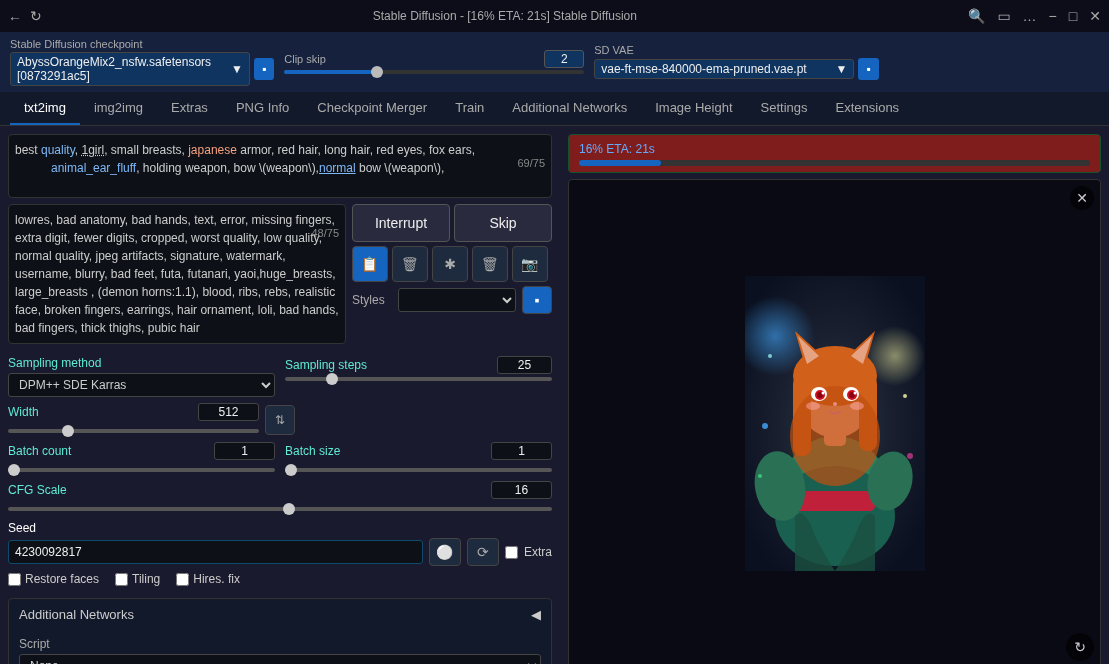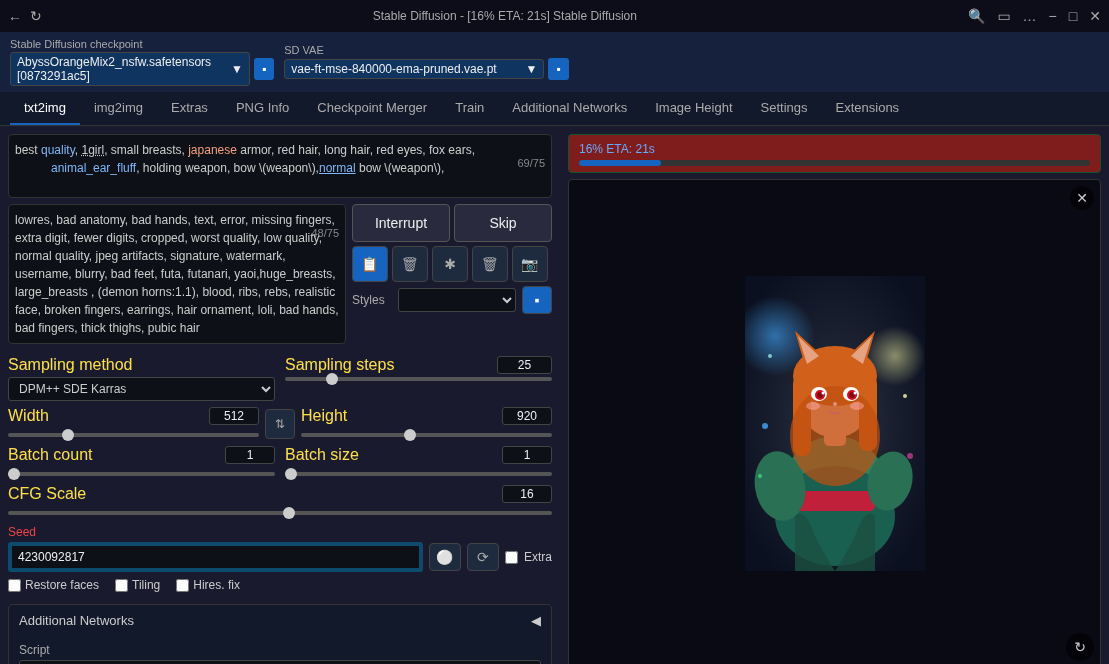--- a/index.html
+++ b/index.html
@@ -181,29 +181,29 @@
       color: #ccc;
       padding: 3px 6px;
       border-radius: 3px;
       font-size: 12px;
     }
     .control-label-row {
       display: flex;
       justify-content: space-between;
       align-items: center;
     }
-    .control-label { font-size: 16px; color: #fde047; }
+    .control-label { font-size: 12px; color: #5eead4; }
     .control-value {
       background: #0d1117;
       border: 1px solid #444;
       color: #eee;
       padding: 1px 5px;
       border-radius: 3px;
       font-size: 12px;
-      width: 50px;
+      width: 61px;
       text-align: center;
     }
     .slider-row {
       display: flex;
       align-items: center;
       gap: 6px;
     }
     input[type=range] {
       flex: 1;
       -webkit-appearance: none;
@@ -249,25 +249,25 @@
       grid-template-columns: 1fr auto 1fr;
       gap: 6px;
       align-items: end;
     }
     
     .seed-row {
       display: flex;
       align-items: center;
       gap: 6px;
     }
-    .seed-label { font-size: 12px; color: #ef4444; }
+    .seed-label { font-size: 12px; color: #ffffff; }
     .seed-input {
       flex: 1;
       background: #0d1117;
-      border: 4px solid #0c4a6e;
+      border: 1px solid #0c4a6e;
       color: #eee;
       padding: 4px 6px;
       border-radius: 3px;
       font-size: 12px;
     }
     .seed-btn {
       background: #1e2a3e;
       border: 1px solid #444;
       border-radius: 4px;
       color: #aaa;
@@ -408,20 +408,30 @@
   <div class="checkpoint-group">
     <span class="checkpoint-label">Stable Diffusion checkpoint</span>
     <div style="display:flex;align-items:center;gap:4px;">
       <div class="checkpoint-select">
         <span>AbyssOrangeMix2_nsfw.safetensors [0873291ac5]</span>
         <span>▼</span>
       </div>
       <button class="blue-btn">▪</button>
     </div>
   </div>
+  <div class="clip-skip-group">
+    <div style="display:flex;justify-content:space-between;align-items:center;width:100%;">
+      <span class="clip-skip-label">Clip skip</span>
+      <span class="clip-skip-value">2</span>
+    </div>
+    <div style="width:100%;height:4px;background:#333;border-radius:2px;position:relative;">
+      <div style="height:100%;width:30%;background:#1565c0;border-radius:2px;"></div>
+      <div style="width:12px;height:12px;background:#bbb;border-radius:50%;position:absolute;top:-4px;left:29%;"></div>
+    </div>
+  </div>
   <div class="sdvae-group">
     <span class="sdvae-label">SD VAE</span>
     <div style="display:flex;align-items:center;gap:4px;">
       <div class="checkpoint-select" style="width:260px;">
         <span>vae-ft-mse-840000-ema-pruned.vae.pt</span>
         <span>▼</span>
       </div>
       <button class="blue-btn">▪</button>
     </div>
   </div>
@@ -506,27 +516,20 @@
 
       <div class="wh-row">
         <div>
           <div class="control-label-row">
             <span class="control-label">Width</span>
             <input type="text" class="control-value" value="512" style="">
           </div>
           <input type="range" min="64" max="2048" value="512" style="width: 100%; margin-top: 3px;">
         </div>
         <div class="swap-btn">⇅</div>
-        <div>
-          <div class="control-label-row">
-            <span class="control-label">Height</span>
-            <input type="text" class="control-value" value="920" style="">
-          </div>
-          <input type="range" min="64" max="2048" value="920" style="width: 100%; margin-top: 3px;">
-        </div>
       </div>
 
       <div style="display:grid;grid-template-columns:1fr 1fr;gap:6px 10px;margin-top:6px;">
         <div>
           <div class="control-label-row">
             <span class="control-label">Batch count</span>
             <input type="text" class="control-value" value="1" style="">
           </div>
           <input type="range" min="1" max="100" value="1" style="width: 100%; margin-top: 3px;">
         </div>

